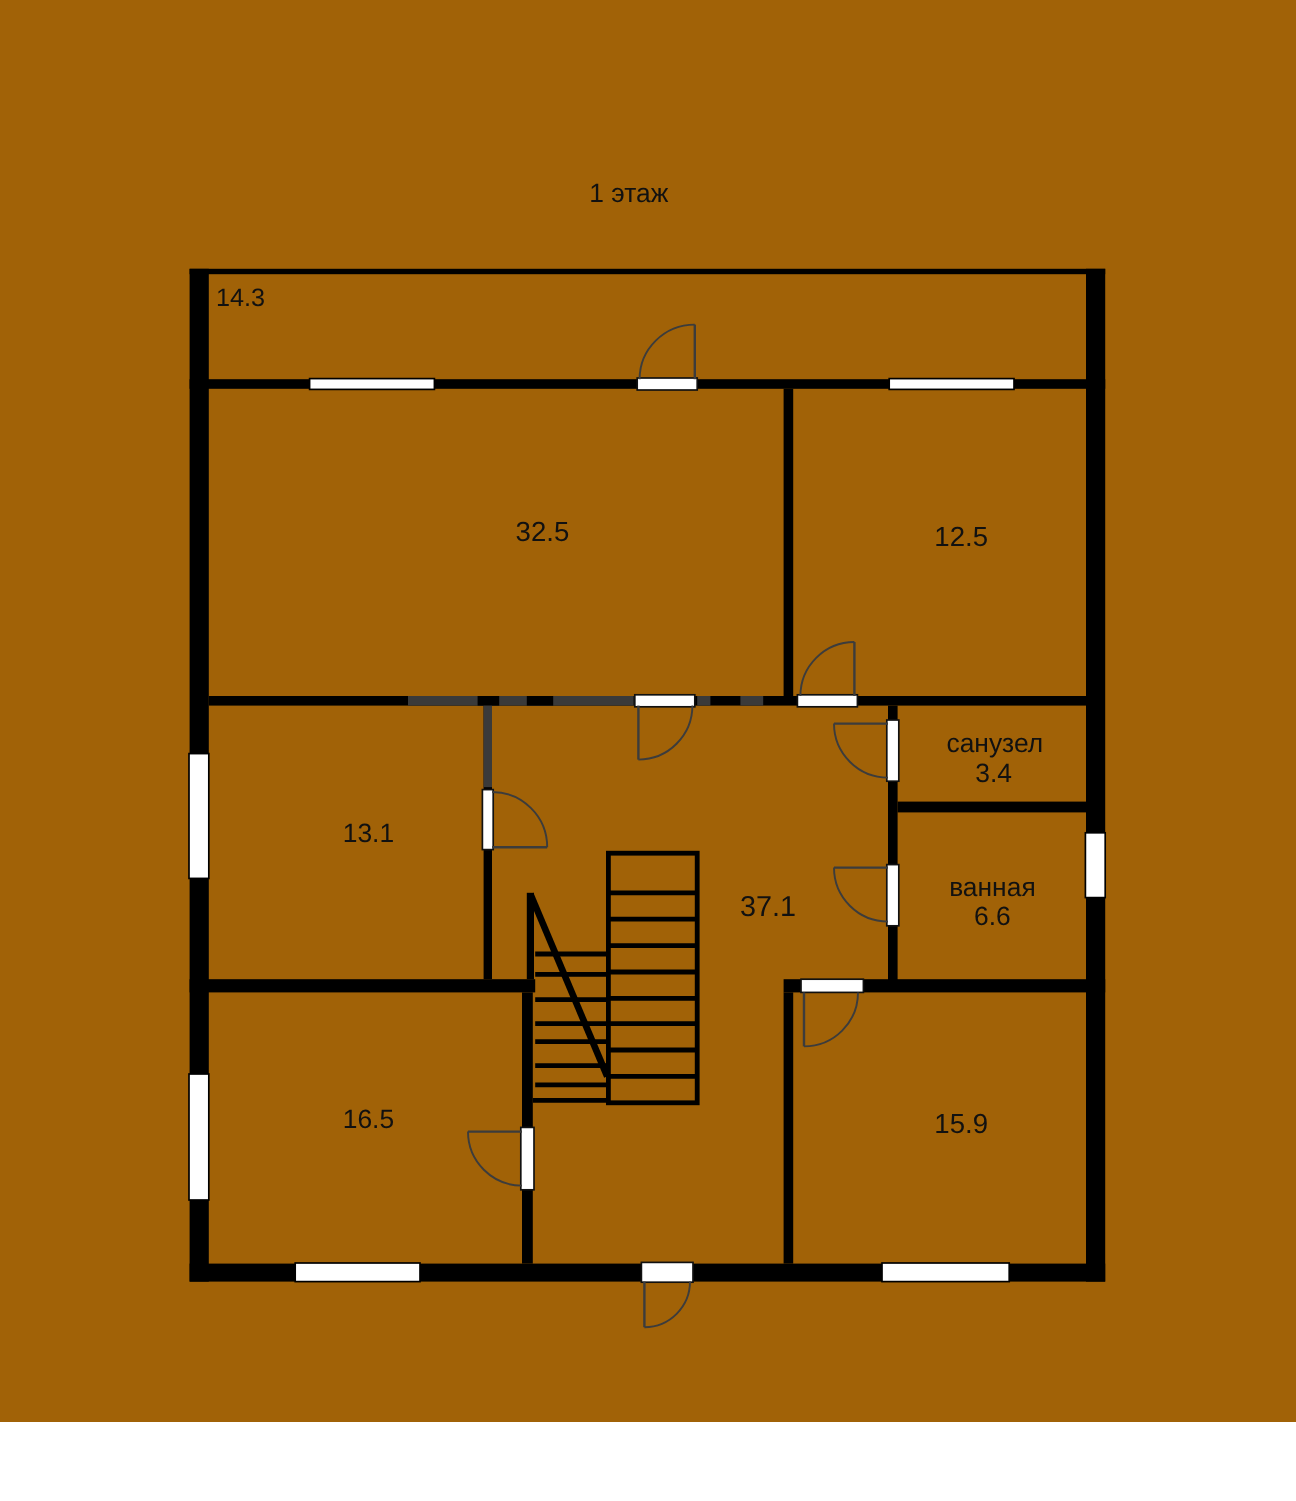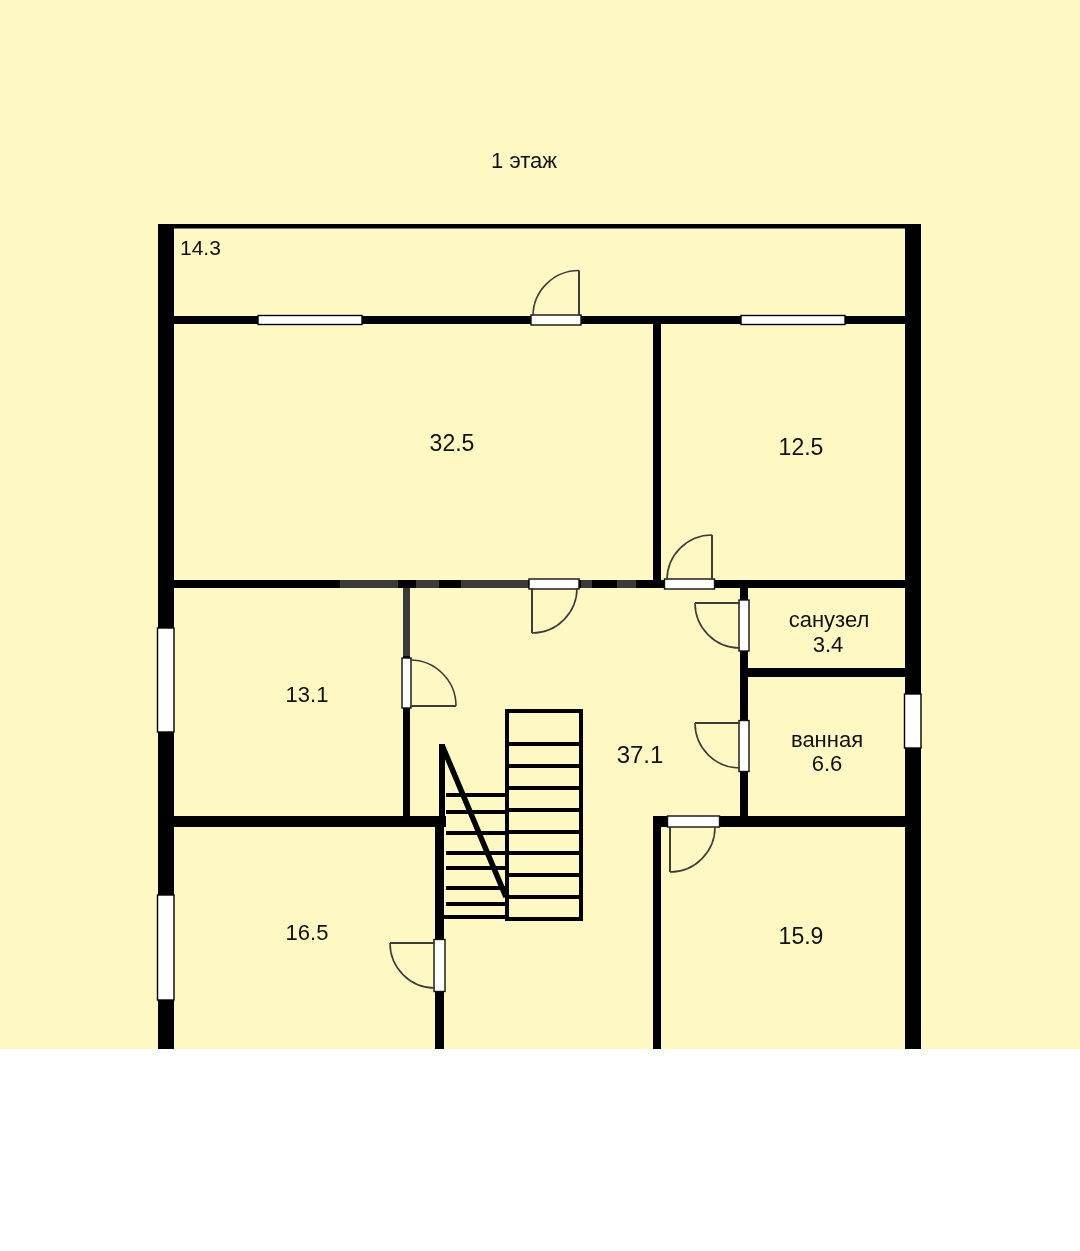--- a/index.html
+++ b/index.html
@@ -1,16 +1,16 @@
 <!DOCTYPE html>
 <html><head>
 <meta charset="utf-8">
 <style>
   html,body{margin:0;padding:0;background:#fff;}
-  .page{position:relative;width:1080px;height:1049px;background:#fef9c3;overflow:hidden;}
+  .page{position:relative;width:1080px;height:1185px;background:#a16207;overflow:hidden;}
   svg{position:absolute;top:0;left:0;}
   text{font-family:"Liberation Sans",sans-serif;fill:#111;}
 </style>
 </head>
 <body>
 <div class="page">
 <svg width="1080" height="1251" viewBox="0 0 1080 1251">
 
 <g>
         <text x="524" y="168" font-size="22" text-anchor="middle">1 этаж</text>

